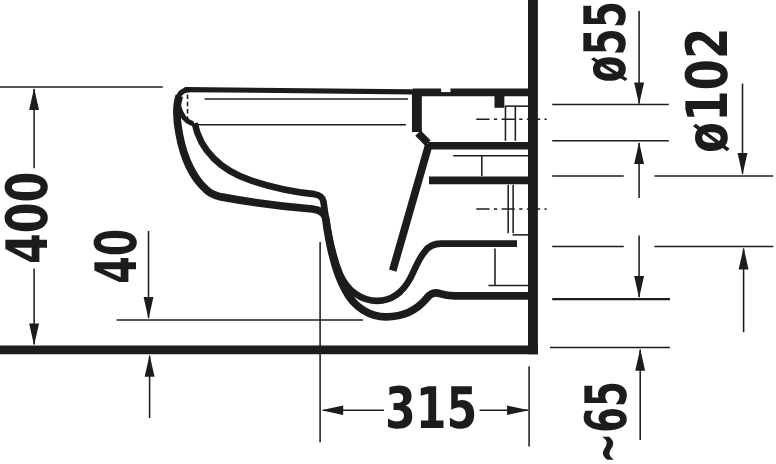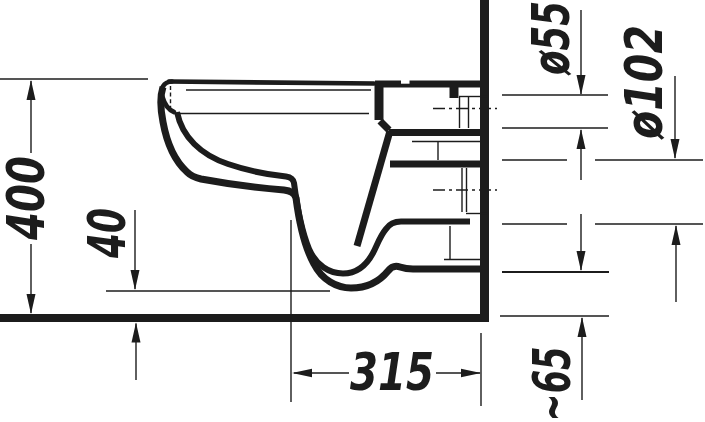--- a/index.html
+++ b/index.html
@@ -1,16 +1,16 @@
 <!DOCTYPE html>
 <html><head>
 <meta charset="utf-8">
 <style>
   html,body{margin:0;padding:0;background:#ffffff;}
-  .stage{position:relative;width:705px;height:422px;background:#ffffff;overflow:hidden;font-style:italic;}
+  .stage{position:relative;width:705px;height:422px;background:#ffffff;overflow:hidden;}
   svg{display:block;}
   .ink{stroke:#1c1c1c;fill:none;}
   .w-outline{stroke-width:7;stroke-linejoin:round;stroke-linecap:butt;}
   .w-inner{stroke-width:6;stroke-linejoin:round;stroke-linecap:butt;}
   .w-seat{stroke-width:4.6;stroke-linecap:round;}
   .w-bar{stroke-width:9;}
   .w-wall{stroke-width:9;}
   .w-floor{stroke-width:8;}
   .w-thin{stroke-width:1.4;}
   .w-thin2{stroke-width:2;}

